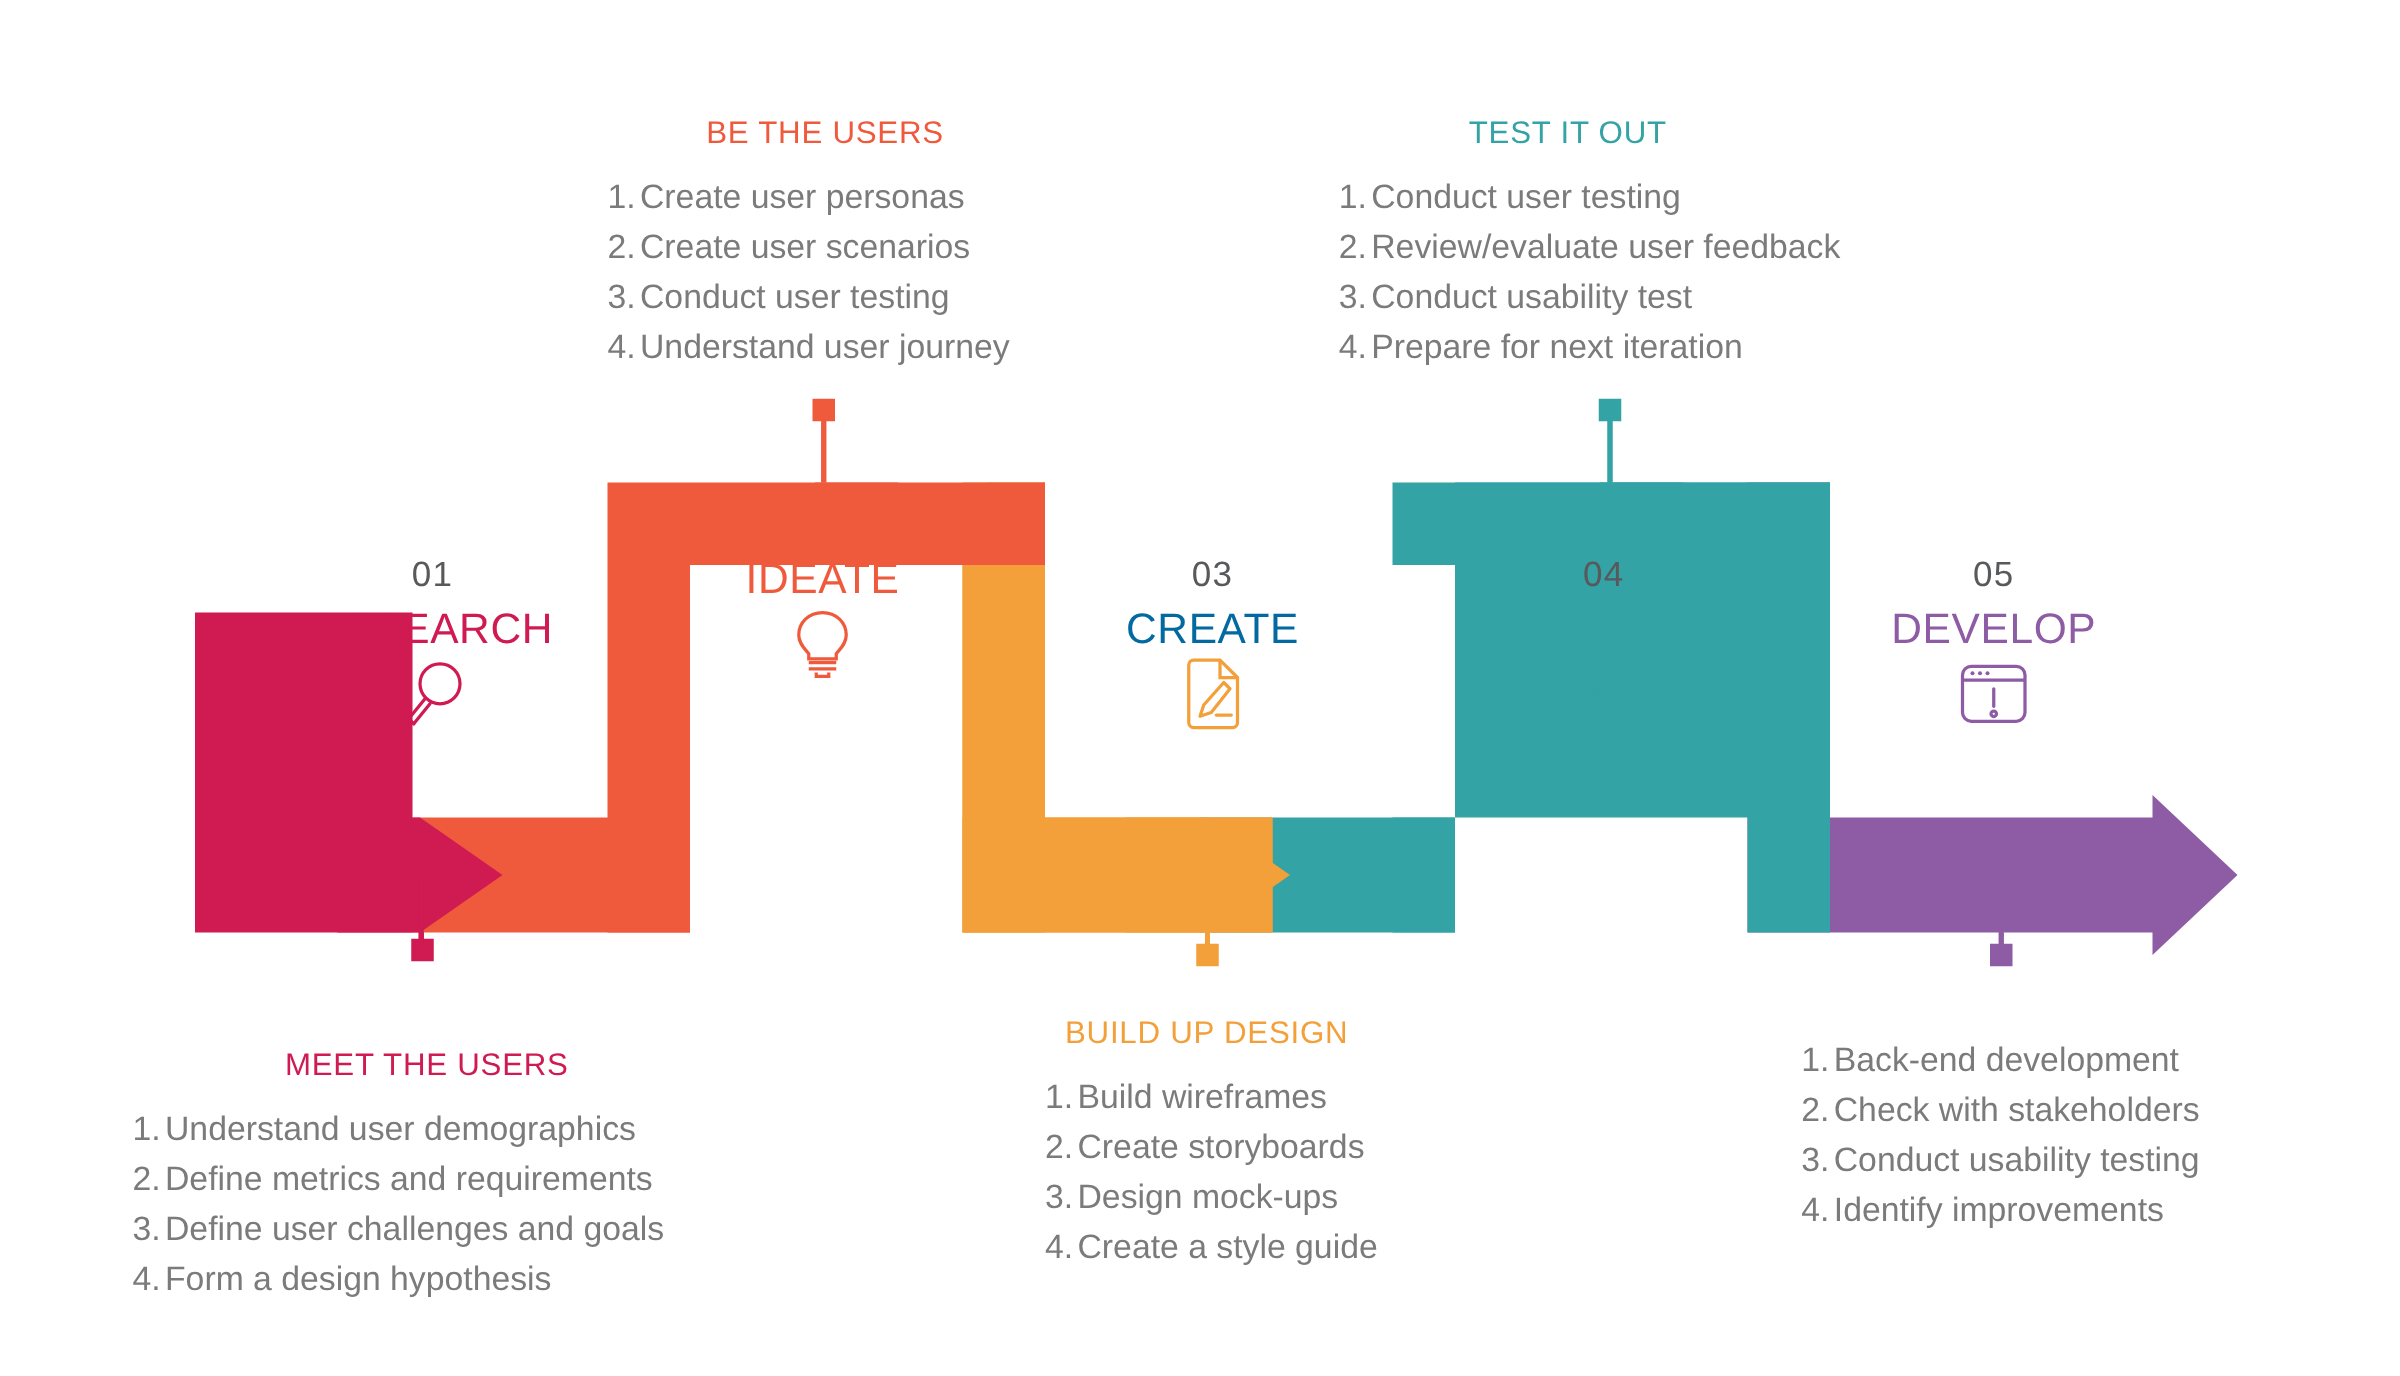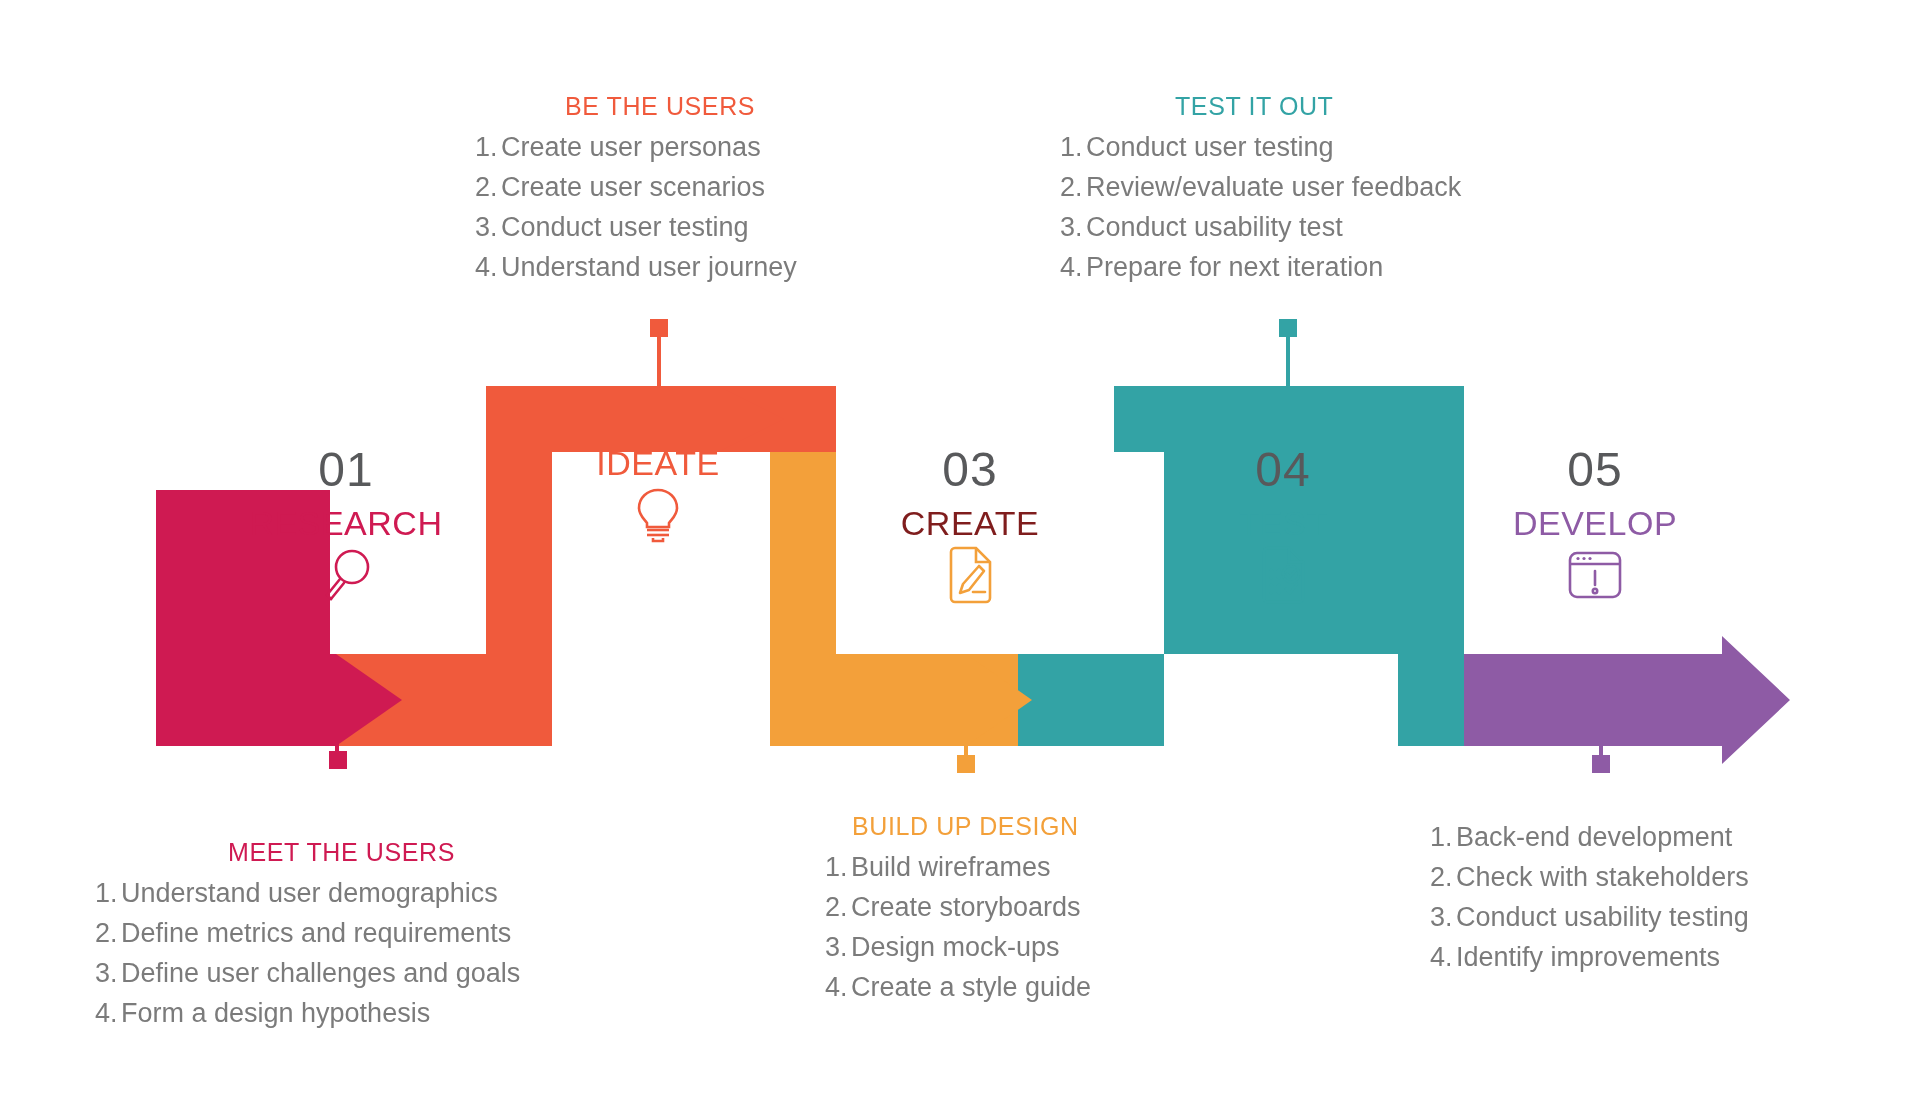--- a/index.html
+++ b/index.html
@@ -42,21 +42,21 @@
   }
   .callout-title {
     font-size: 25px;
     letter-spacing: 0.6px;
     font-weight: 400;
     margin: 0 0 6px 0;
     white-space: nowrap;
   }
   .callout-list {
     list-style: none;
-    margin: 5px;
+    margin: 16px;
     padding: 0;
     color: #7b7b7b;
     font-size: 27px;
     line-height: 40px;
     font-weight: 300;
   }
   .callout-list li {
     white-space: nowrap;
   }
   .callout-list li .num {
@@ -68,21 +68,21 @@
   .callout.align-left   .callout-title { text-align: center; }
 
   
   .stage {
     position: absolute;
     width: 240px;
     text-align: center;
     box-sizing: border-box;
   }
   .stage-num {
-    font-size: 48px;
+    font-size: 28px;
     color: #58595b;
     font-weight: 300;
     line-height: 1;
     margin-bottom: 12px;
     letter-spacing: 1px;
   }
   .stage-name {
     font-size: 34px;
     font-weight: 400;
     line-height: 1;
@@ -238,21 +238,21 @@
         <path d="M24 4 C13 4 5 12 5 22 C5 29 10 33 13 37 L13 41 L35 41 L35 37 C38 33 43 29 43 22 C43 12 35 4 24 4 Z"></path>
         <line x1="13" y1="44" x2="35" y2="44"></line>
         <line x1="13" y1="49" x2="35" y2="49"></line>
         <path d="M19 52 L19 55 L29 55 L29 52"></path>
       </svg>
     </div>
   </div>
 
   <div class="stage" style="left:850px; top:446px;">
     <div class="stage-num">03</div>
-    <div class="stage-name" style="color:#7f1d1d;">CREATE</div>
+    <div class="stage-name" style="color:#0369a1;">CREATE</div>
     <div class="stage-icon">
       <svg width="50" height="58" viewBox="0 0 50 58" fill="none" stroke="#f3a03a" stroke-width="2.6">
         <path d="M6 6 C6 3.8 7.8 2 10 2 L31 2 L45 16 L45 52 C45 54.2 43.2 56 41 56 L10 56 C7.8 56 6 54.2 6 52 Z"></path>
         <path d="M31 2 L31 16 L45 16"></path>
         <path d="M34 20 L18 38 L15 47 L24 44 L39 25 Z" stroke-linejoin="round"></path>
         <line x1="28" y1="46" x2="40" y2="46" stroke-linecap="round"></line>
       </svg>
     </div>
   </div>
 

